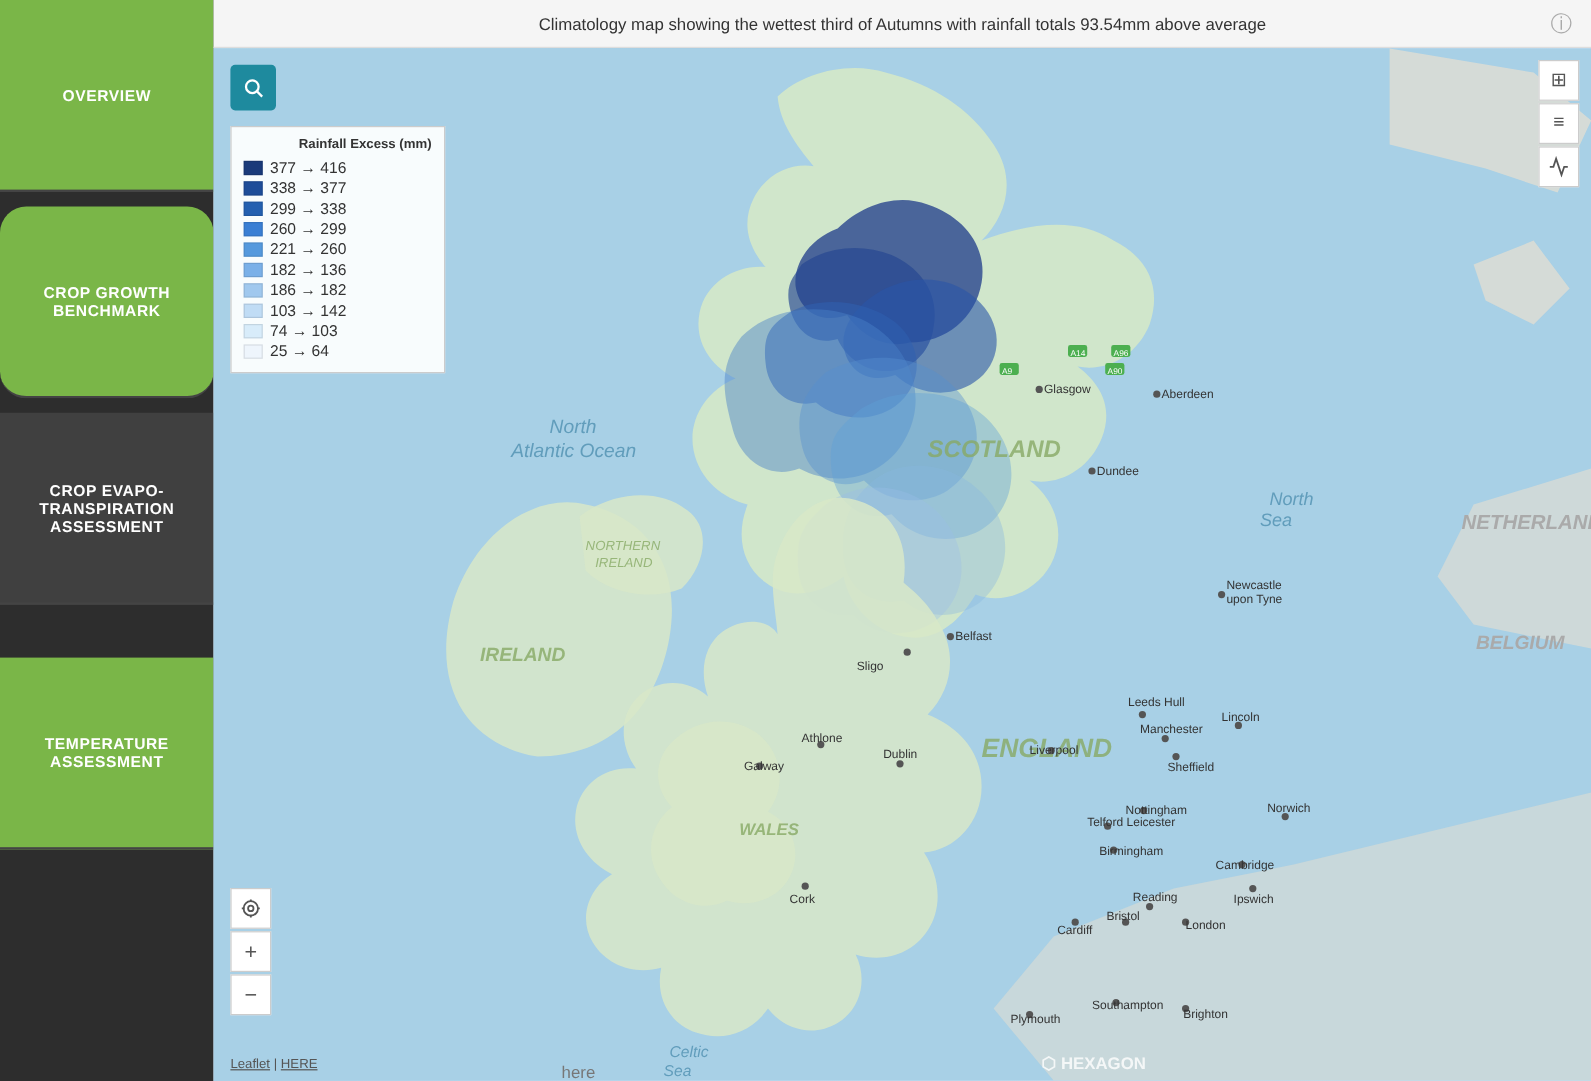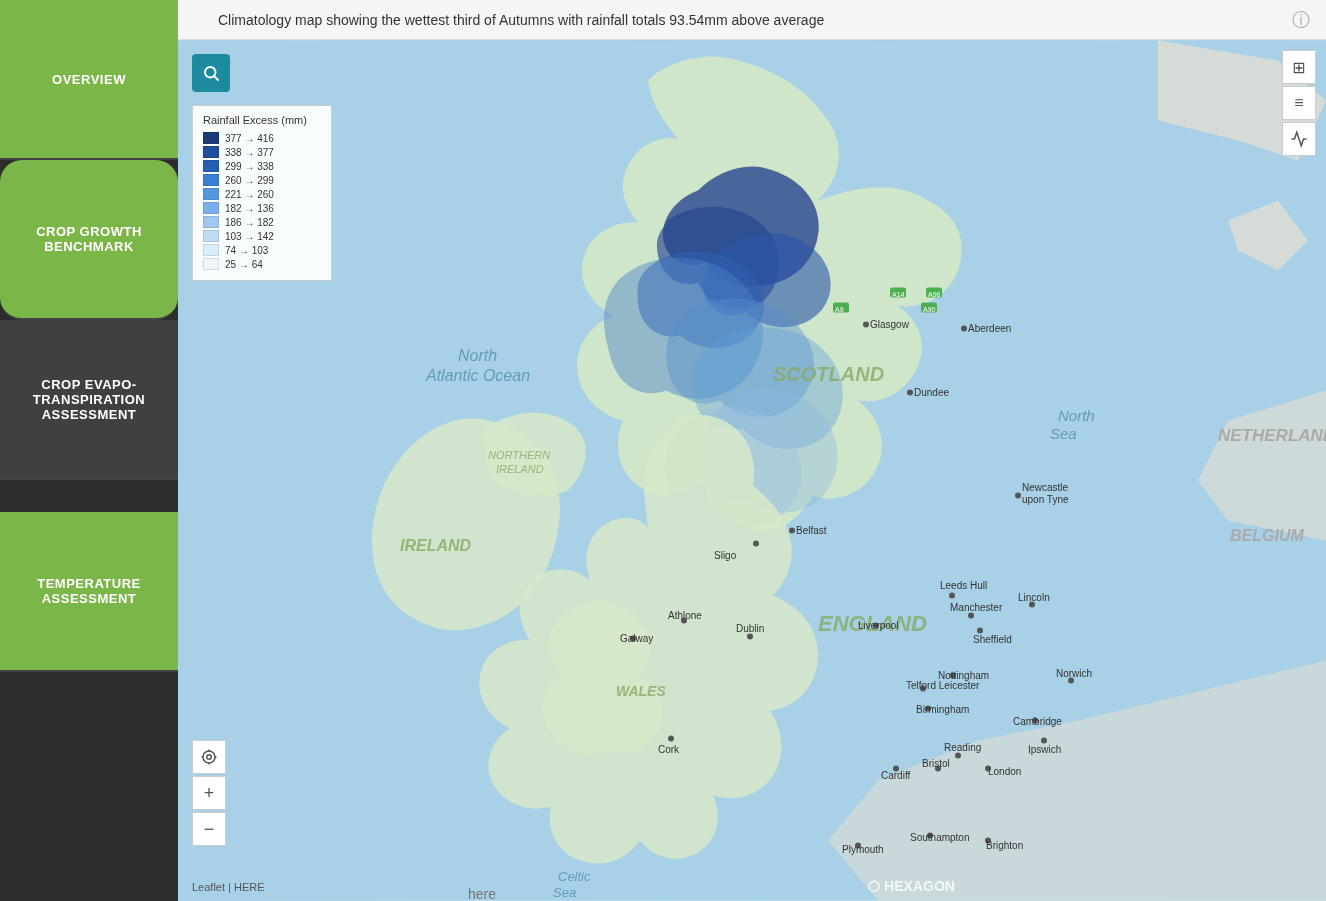--- a/index.html
+++ b/index.html
@@ -7,20 +7,21 @@
 
     
     .sidebar {
       width: 178px;
       min-width: 178px;
       height: 901px;
       background: #2d2d2d;
       display: flex;
       flex-direction: column;
       overflow: hidden;
+      gap: 12px;
     }
 
     .sidebar-item {
       width: 100%;
       min-height: 90px;
       display: flex;
       align-items: center;
       justify-content: center;
       text-align: center;
       cursor: pointer;
@@ -74,21 +75,21 @@
       width: 100%;
       background: #f5f5f5;
       border-bottom: 1px solid #ddd;
       padding: 10px 40px;
       text-align: center;
       font-size: 14px;
       color: #333;
       min-height: 40px;
       display: flex;
       align-items: center;
-      justify-content: flex-start;
+      justify-content: center;
       position: relative;
     }
 
     .map-title-bar .info-icon {
       position: absolute;
       right: 16px;
       top: 50%;
       transform: translateY(-50%);
       color: #aaa;
       font-size: 18px;
@@ -161,32 +162,33 @@
       left: 14px;
       background: rgba(255,255,255,0.92);
       border: 1px solid #ccc;
       padding: 8px 10px;
       font-size: 11px;
       z-index: 100;
       min-width: 140px;
     }
 
     .legend-title {
-      font-weight: normal;
+      font-weight: bold;
       margin-bottom: 6px;
       font-size: 11px;
       color: #333;
+      margin-left: 46px;
     }
 
     .legend-item {
       display: flex;
       align-items: center;
       gap: 6px;
       margin-bottom: 2px;
-      font-size: 10px;
+      font-size: 13px;
       color: #333;
       text-align: right;
     }
 
     .legend-swatch {
       width: 16px;
       height: 12px;
       border: 1px solid rgba(0,0,0,0.1);
       flex-shrink: 0;
     }
@@ -221,20 +223,21 @@
       position: absolute;
       bottom: 8px;
       left: 14px;
       font-size: 11px;
       color: #555;
       z-index: 100;
     }
 
     .map-attribution a {
       color: #555;
+      text-decoration: underline;
     }
 
     
     .uk-map-svg {
       position: absolute;
       top: 0;
       left: 0;
       width: 100%;
       height: 100%;
       z-index: 10;

